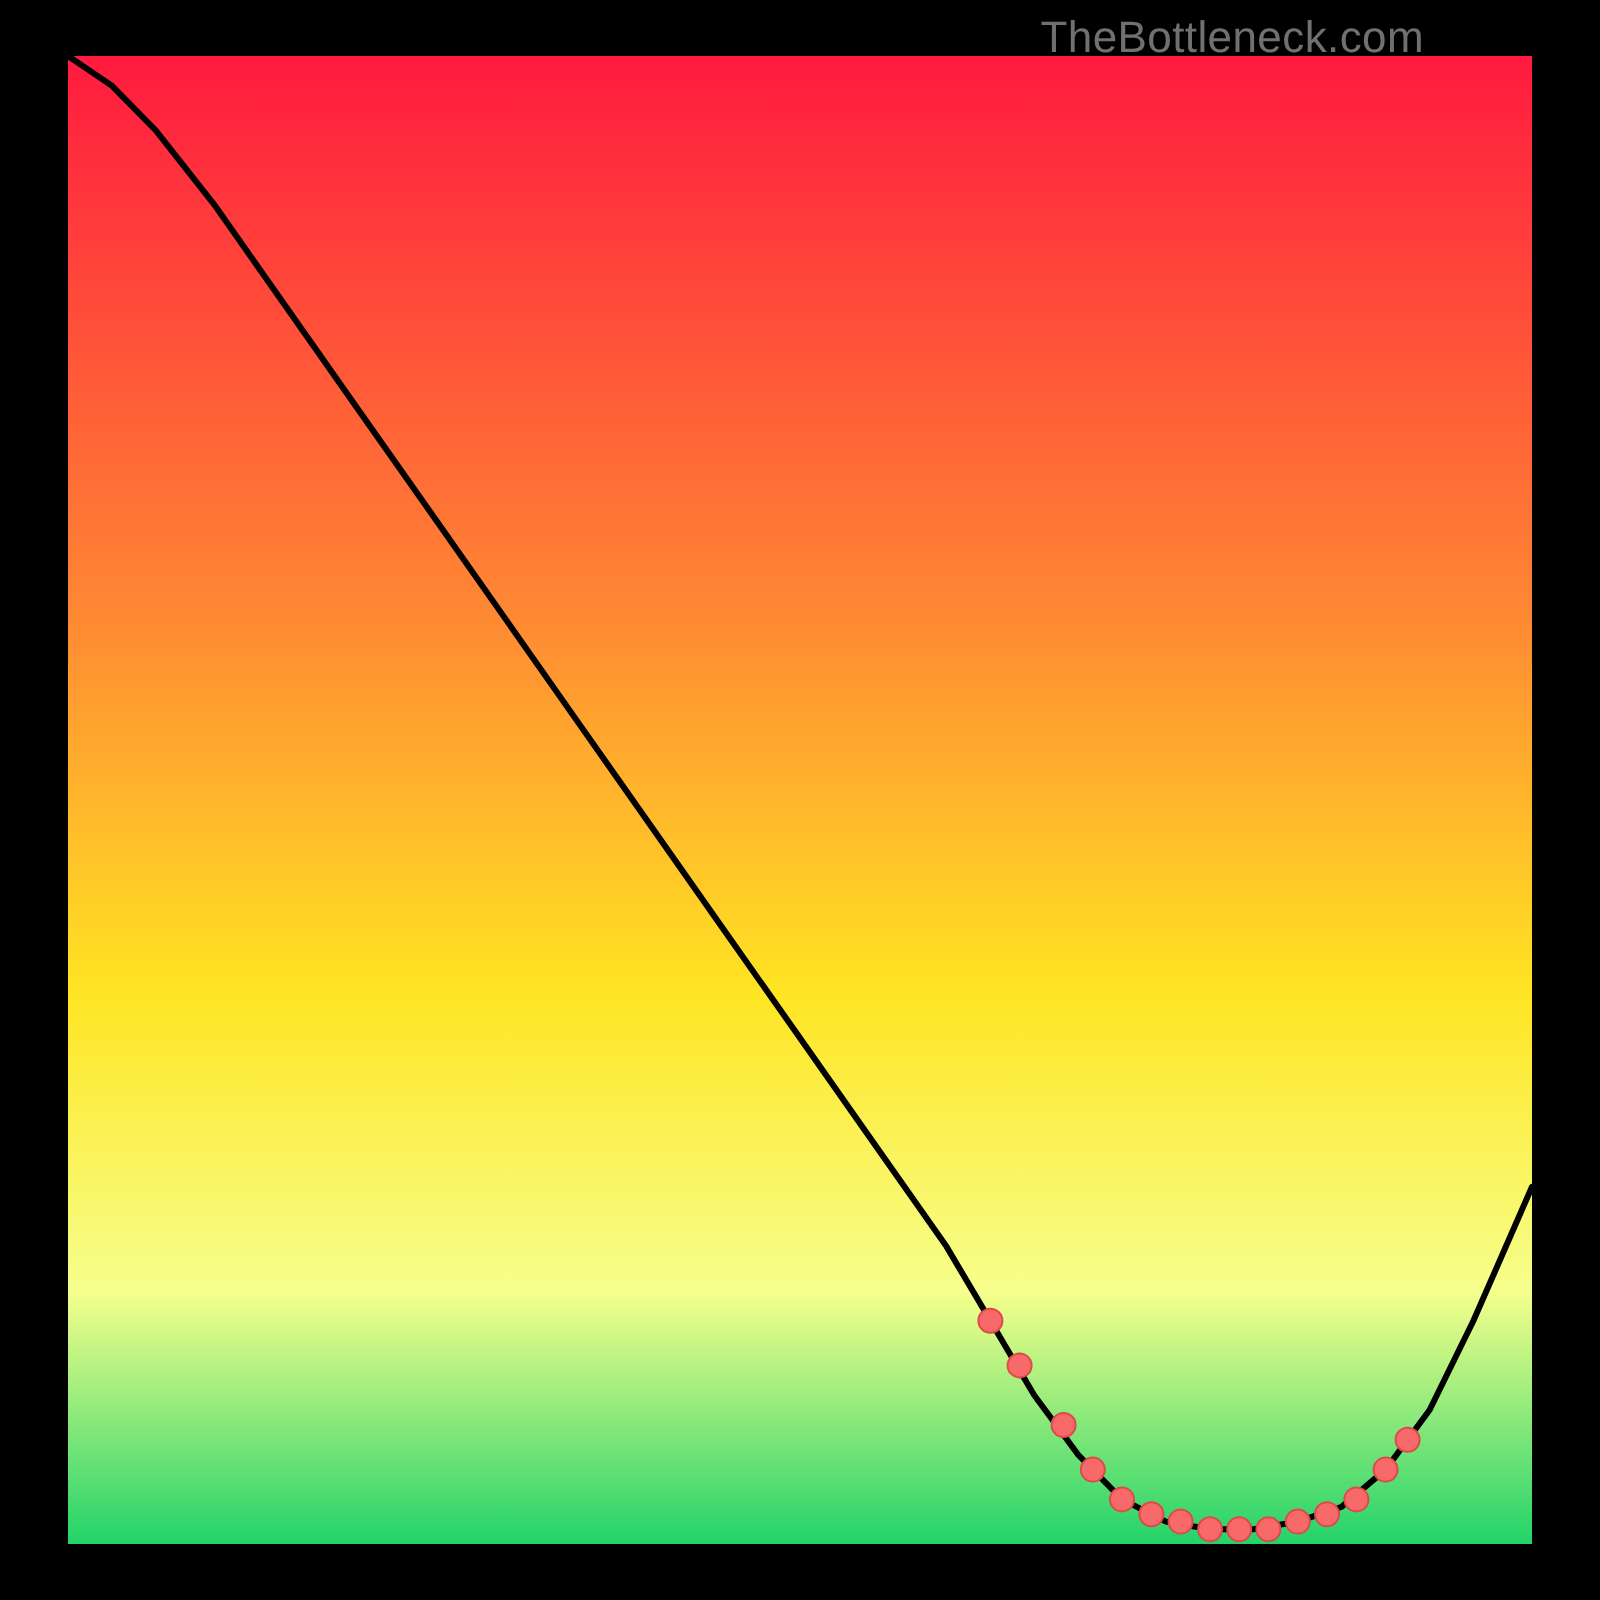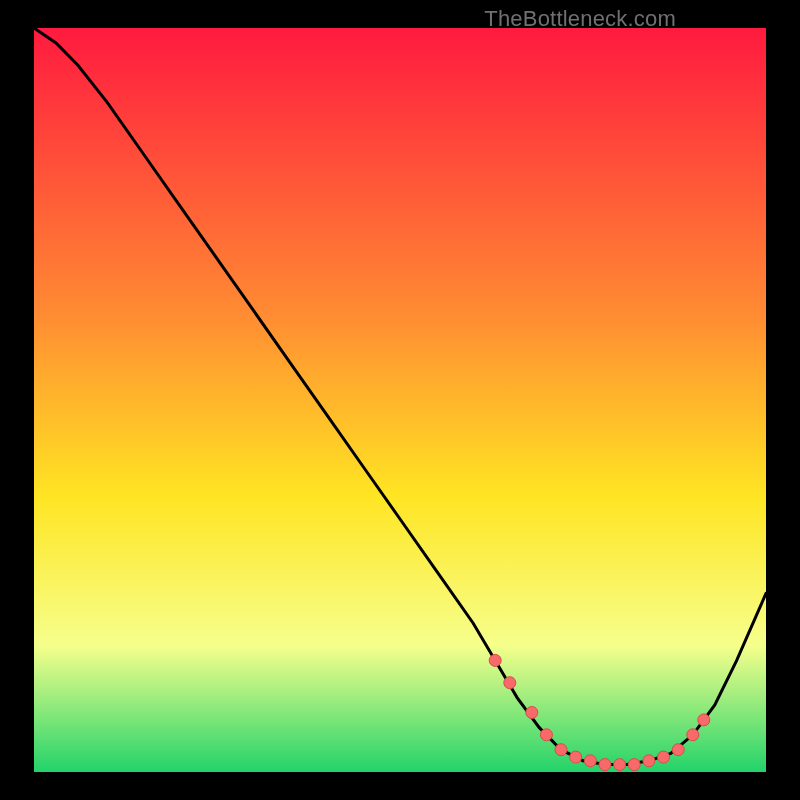--- a/index.html
+++ b/index.html
@@ -8,20 +8,21 @@
     width: 800px;
     height: 800px;
     background: #000;
     font-family: Arial, Helvetica, sans-serif;
     overflow: hidden;
   }
   .wrap {
     position: relative;
     width: 686px;
     height: 800px;
+    padding-left: 36px;
   }
   .attribution {
     position: absolute;
     top: 6px;
     right: 10px;
     color: #707070;
     font-size: 22px;
     font-weight: 500;
     letter-spacing: 0.2px;
     z-index: 5;

